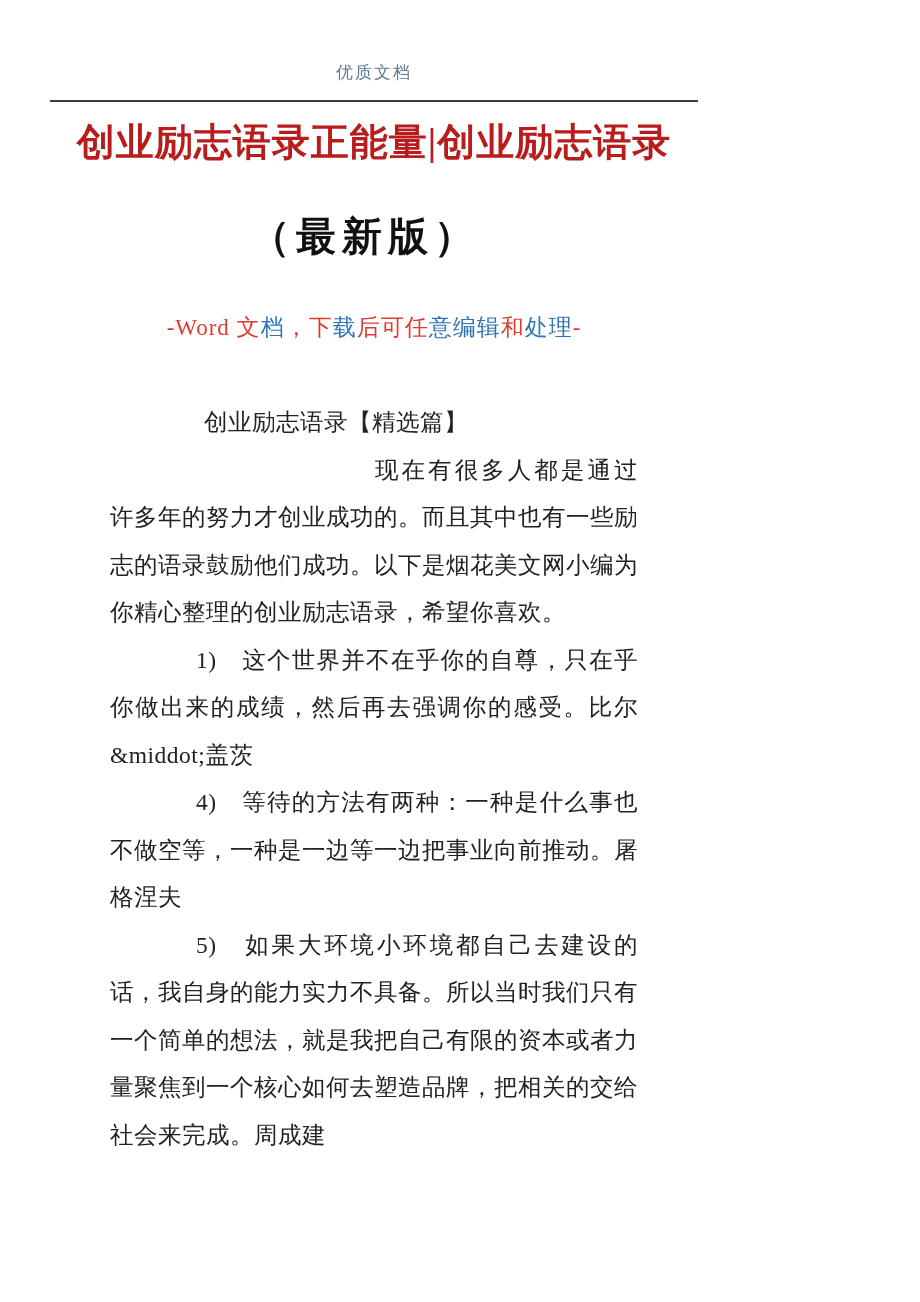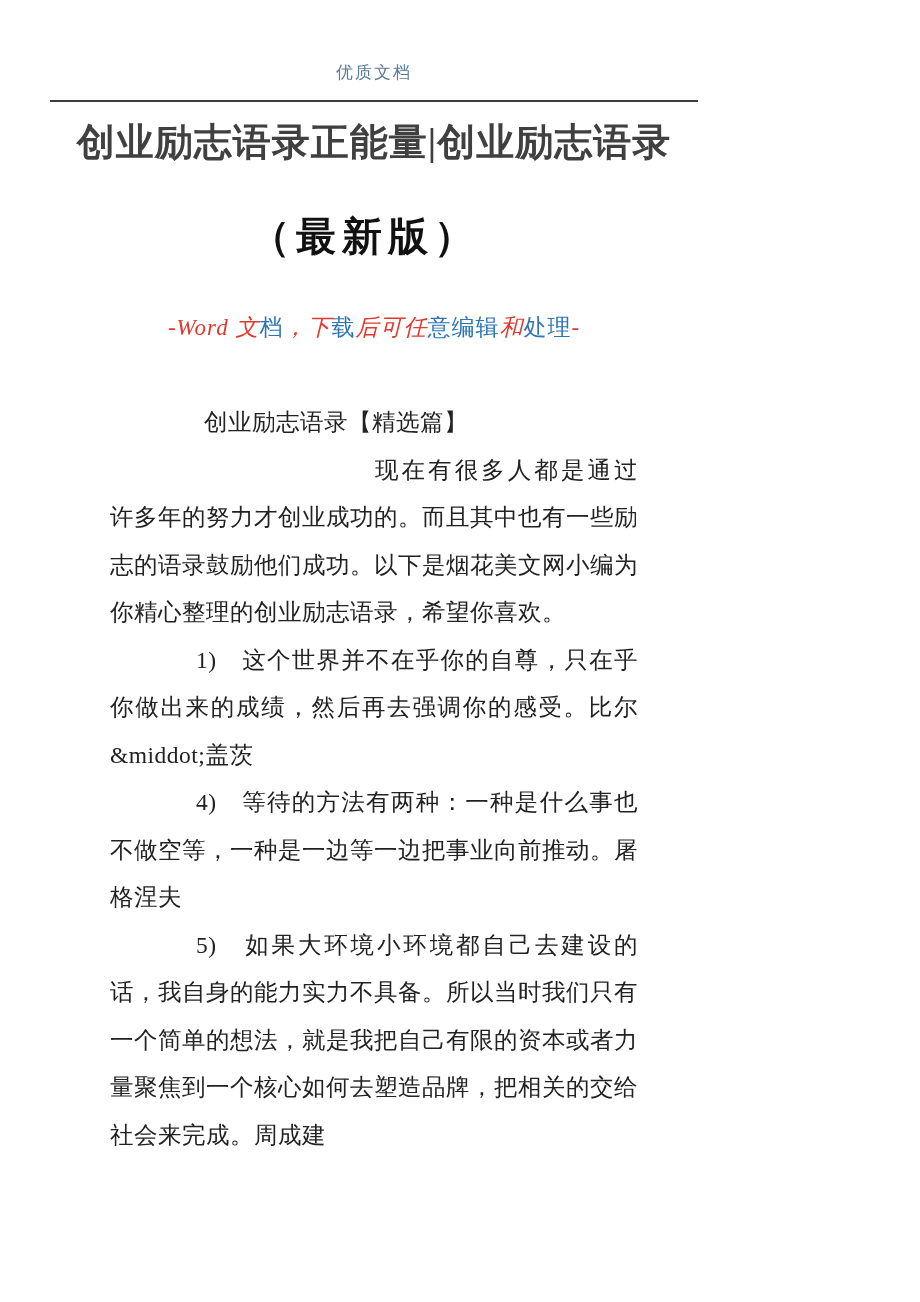--- a/index.html
+++ b/index.html
@@ -33,40 +33,40 @@
     border:none;
     border-top:2px solid var(--rule);
     height:0;
   }
   .doc-title{
     margin:16px 0 4px 0;
     text-align:center;
     font-size:38px;
     font-weight:bold;
     line-height:48px;
-    color:#404040;
+    color:#b91c1c;
     letter-spacing:1px;
   }
   .doc-subtitle{
     margin:47px 18px 0 0;
     text-align:center;
     font-size:40px;
     font-weight:bold;
     line-height:48px;
     color:#111;
     letter-spacing:6px;
   }
   .notice{
     margin:50px 0 0 0;
     text-align:center;
     font-size:23px;
     line-height:34px;
     letter-spacing:1px;
   }
-  .notice .seg-red{color:var(--notice-red);font-style:italic;}
+  .notice .seg-red{color:var(--notice-red);}
   .notice .seg-blue{color:var(--notice-blue);}
   .doc-body{
     margin-top:54px;
     padding:0 110px;
     font-size:23.5px;
     line-height:47.5px;
     text-align:justify;
     letter-spacing:0.5px;
   }
   .para{margin:0;}

